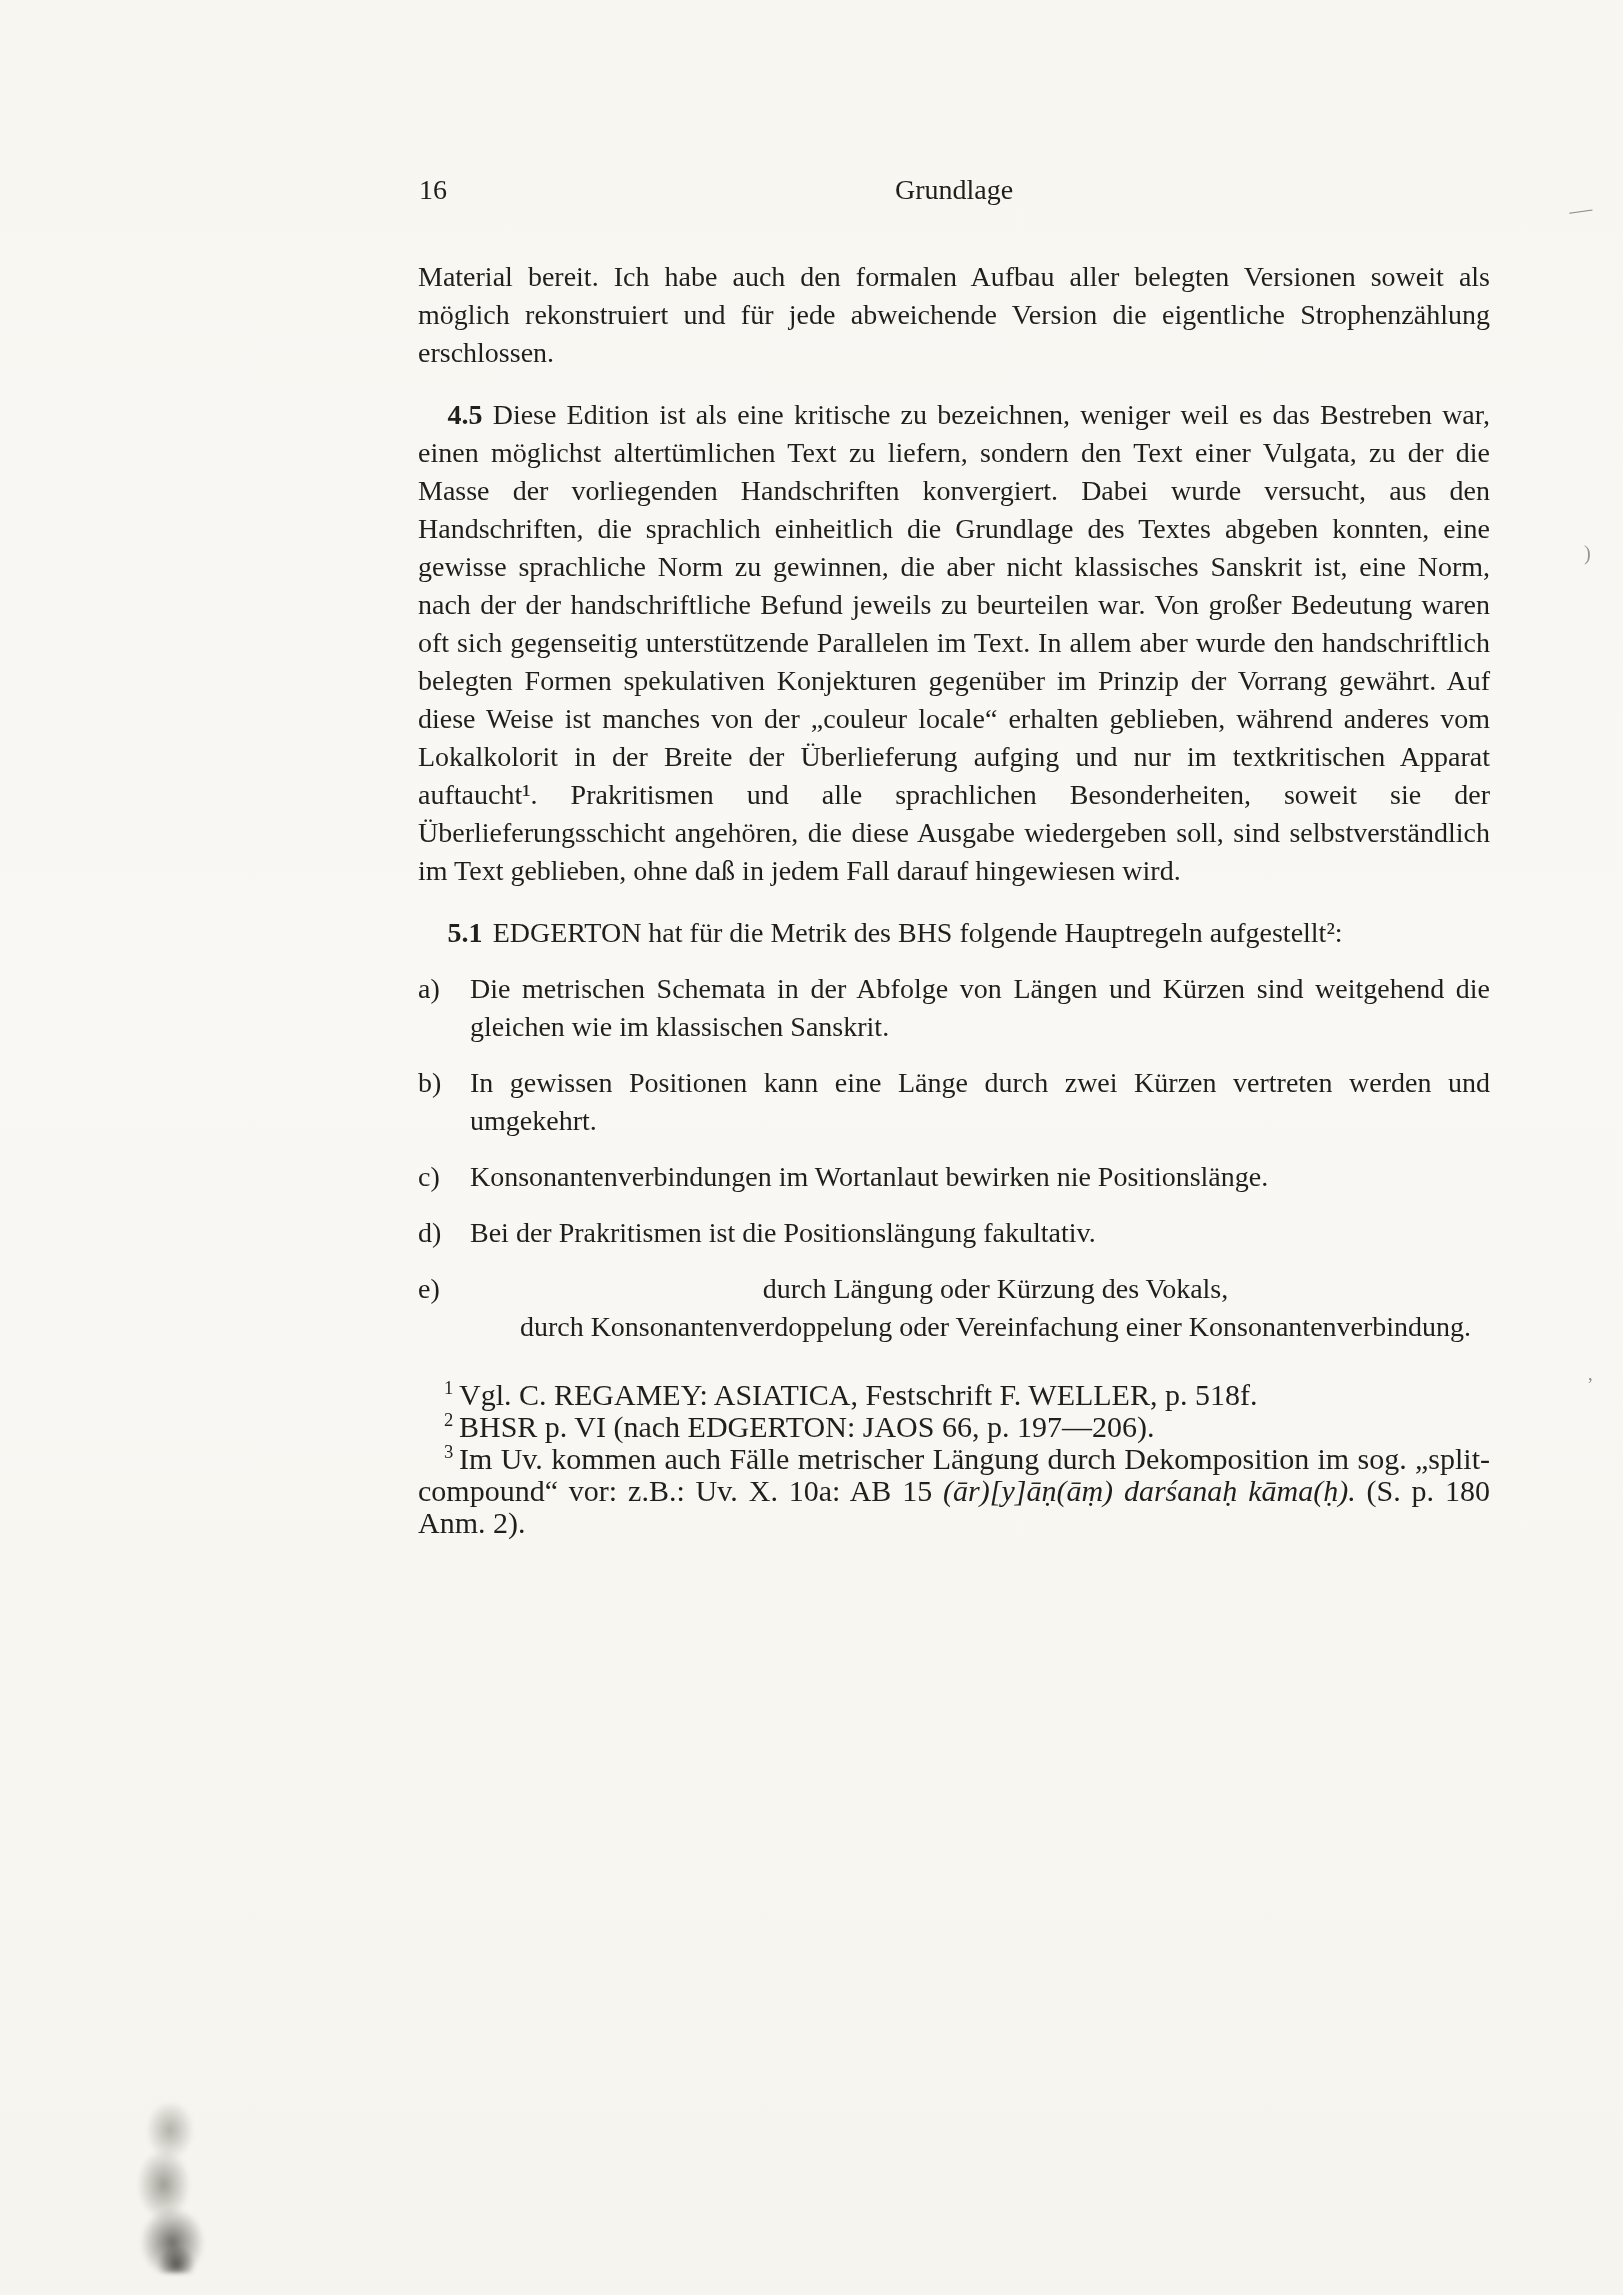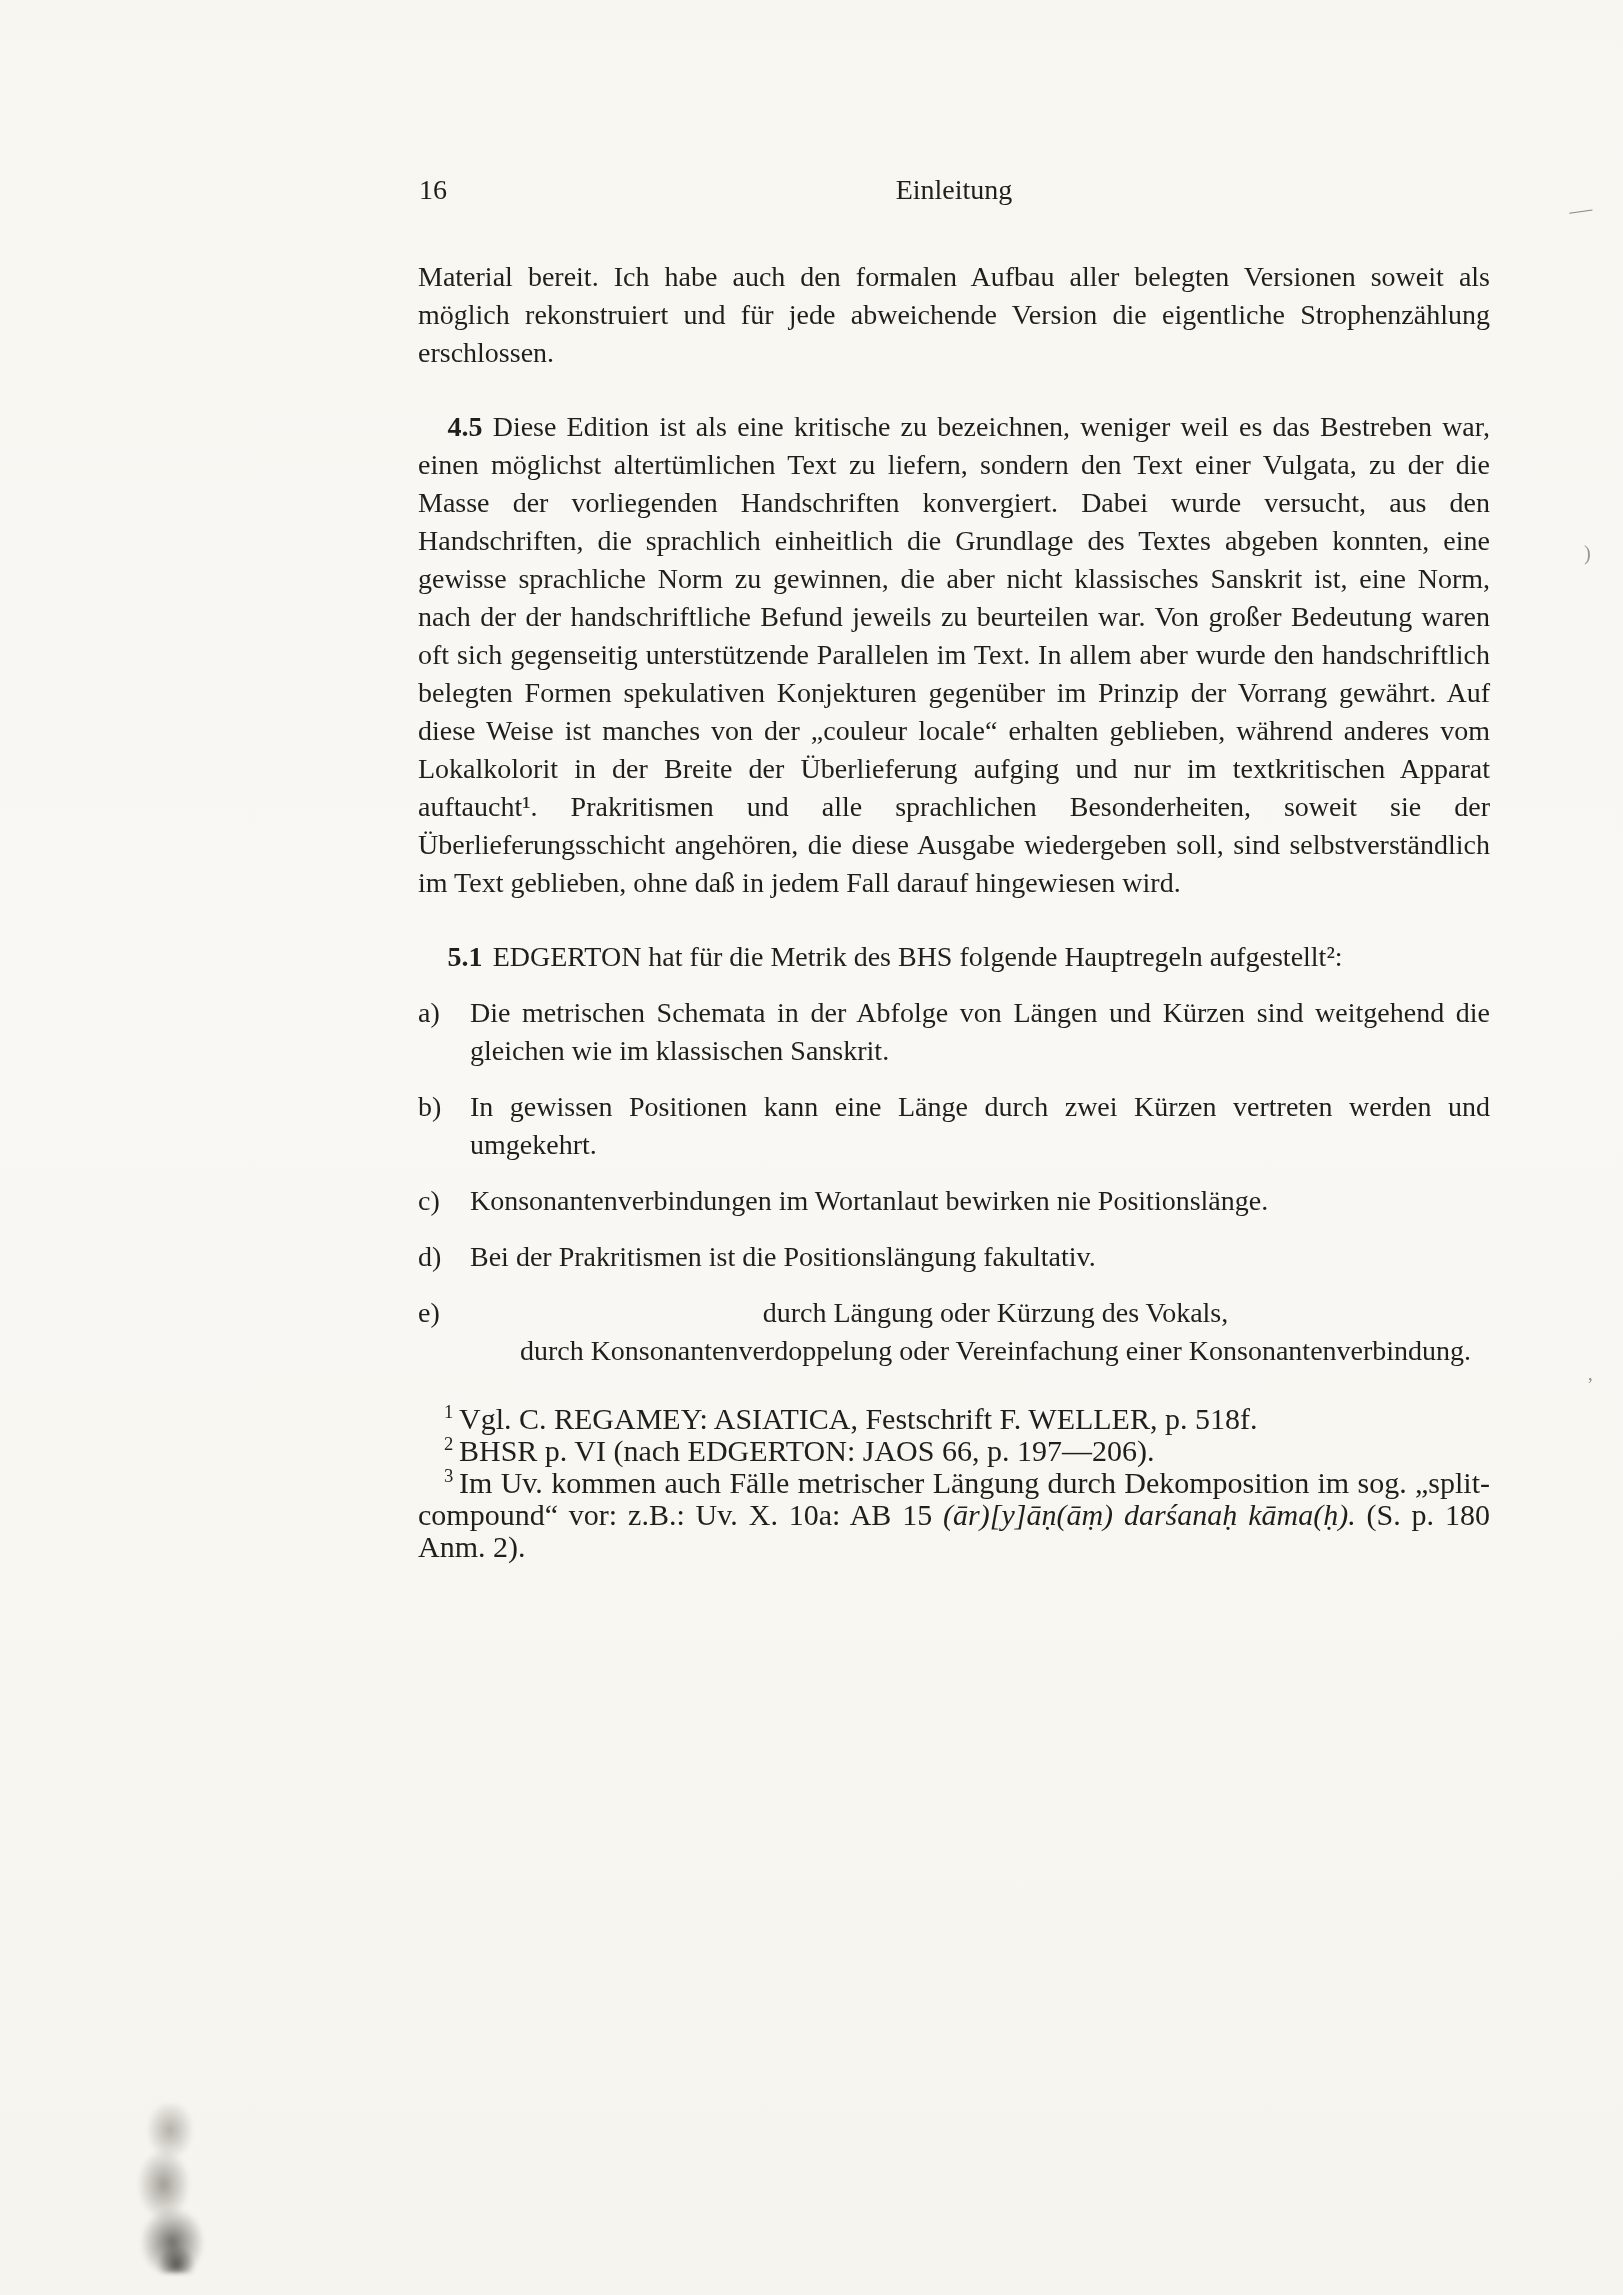--- a/index.html
+++ b/index.html
@@ -44,21 +44,21 @@
   .para {
     font-size: 28px;
     line-height: 38px;
     text-align: justify;
     margin: 0;
     hyphens: auto;
     -webkit-hyphens: auto;
   }
   .section {
     text-indent: 29.5px;
-    margin-top: 36px;
+    margin-top: 24px;
   }
   .secnum {
     font-weight: bold;
     margin-right: 10.2px;
   }
   .rules {
     margin-top: 3.4px;
   }
   .rule {
     display: flex;
@@ -125,21 +125,21 @@
 </style>
 </head>
 <body>
 
 <div class="page">
 
   <div class="text-block">
 
     <div class="running-header">
       <span class="page-num">16</span>
-      <span class="running-title">Einleitung</span>
+      <span class="running-title">Grundlage</span>
     </div>
 
     <p class="para">Material bereit. Ich habe auch den formalen Aufbau aller belegten Versionen soweit als möglich rekonstruiert und für jede abweichende Version die eigentliche Strophenzählung erschlossen.</p>
 
     <p class="para section"><b class="secnum">4.5</b><span>Diese Edition ist als eine kritische zu bezeichnen, weniger weil es das Bestreben war, einen möglichst altertümlichen Text zu liefern, sondern den Text einer Vulgata, zu der die Masse der vorliegenden Handschriften konvergiert. Dabei wurde versucht, aus den Handschriften, die sprachlich einheitlich die Grundlage des Textes abgeben konnten, eine gewisse sprachliche Norm zu gewinnen, die aber nicht klassisches Sanskrit ist, eine Norm, nach der der handschriftliche Befund jeweils zu beurteilen war. Von großer Bedeutung waren oft sich gegenseitig unterstützende Parallelen im Text. In allem aber wurde den handschriftlich belegten Formen spekulativen Konjekturen gegenüber im Prinzip der Vorrang gewährt. Auf diese Weise ist manches von der „couleur locale“ erhalten geblieben, während anderes vom Lokalkolorit in der Breite der Überlieferung aufging und nur im textkritischen Apparat auftaucht¹. Prakritismen und alle sprachlichen Besonderheiten, soweit sie der Überlieferungsschicht angehören, die diese Ausgabe wiedergeben soll, sind selbstverständlich im Text geblieben, ohne daß in jedem Fall darauf hingewiesen wird.</span></p>
 
     <p class="para section"><b class="secnum">5.1</b><span>EDGERTON hat für die Metrik des BHS folgende Hauptregeln aufgestellt²:</span></p>
 
     <div class="rules">
 

